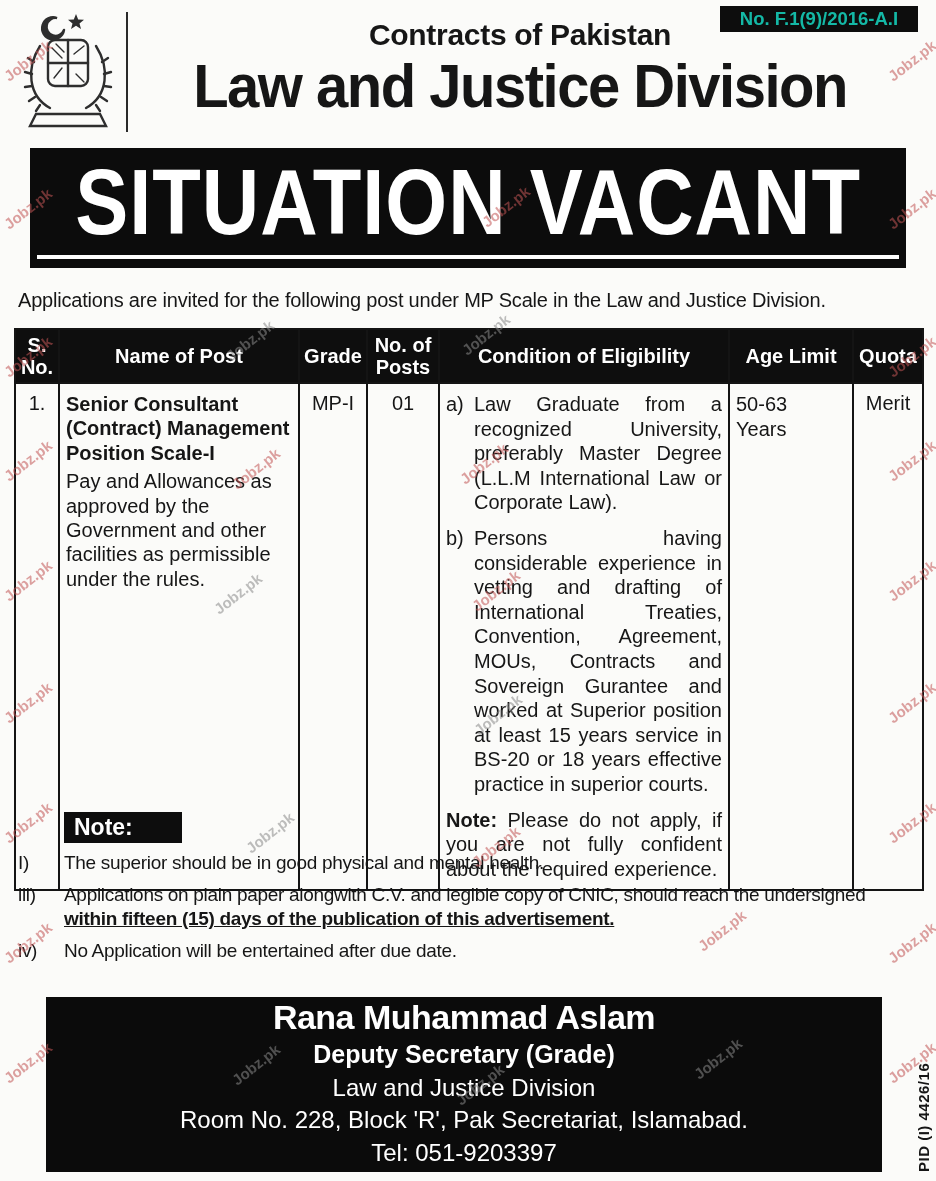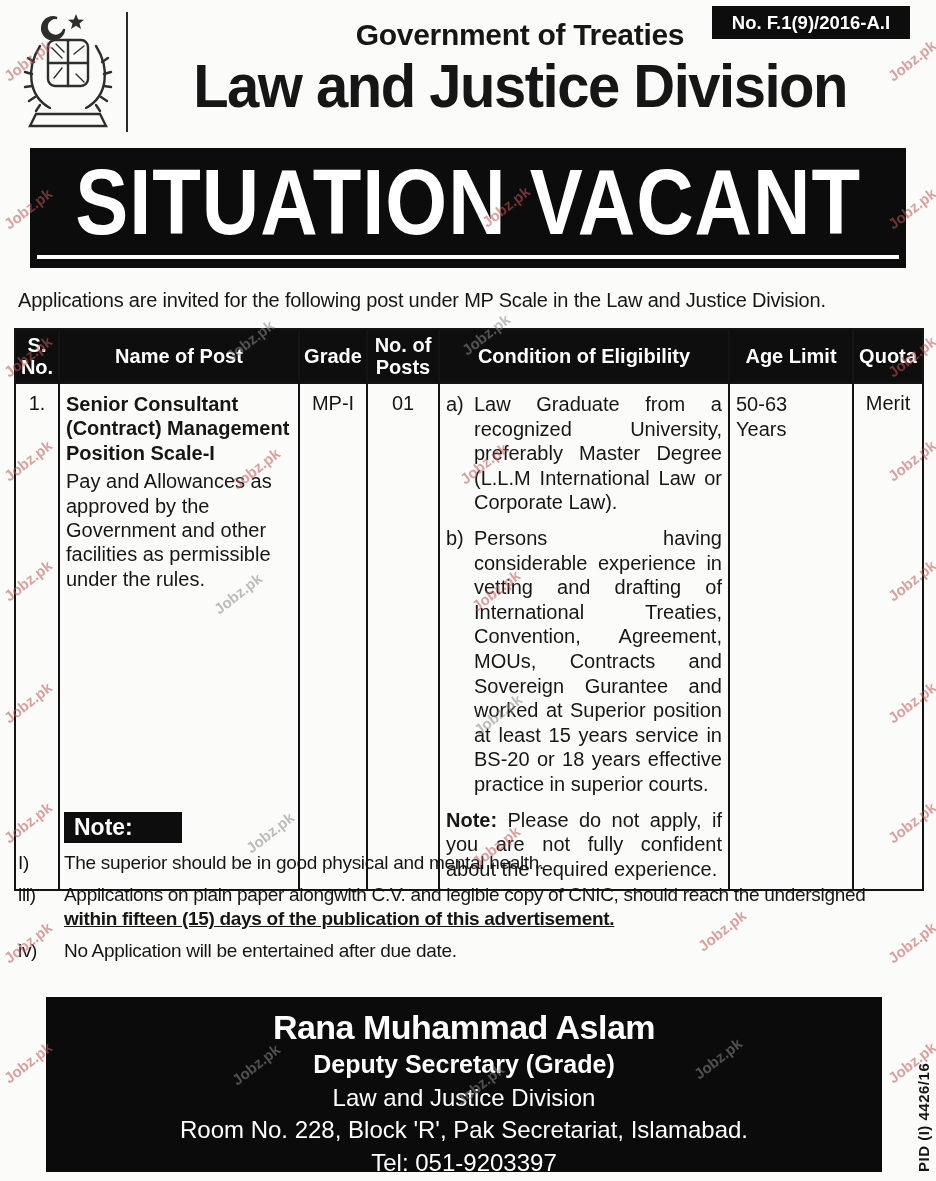--- a/index.html
+++ b/index.html
@@ -14,22 +14,22 @@
   
   #wm-layer { position:absolute; inset:0; pointer-events:none; z-index:5; }
   .wm { position:absolute; transform:rotate(-38deg); font-size:15px; font-weight:bold;
         opacity:.55; white-space:nowrap; }
 
   
   .header { position:absolute; top:6px; left:14px; right:14px; height:132px; }
   .emblem { position:absolute; left:6px; top:4px; width:96px; height:120px; }
   .emblem svg { width:100%; height:100%; }
   .header-divider { position:absolute; left:112px; top:6px; width:2px; height:120px; background:#2a2a2a; }
-  .refno { position:absolute; right:12px; top:0; width:198px; height:33px; background:#0d0d0d;
-           color:#ffffff; font-weight:bold; font-size:18.5px; display:flex; align-items:center; justify-content:center; }
+  .refno { position:absolute; right:4px; top:0; width:198px; height:26px; background:#0d0d0d;
+           color:#14b8a6; font-weight:bold; font-size:18.5px; display:flex; align-items:center; justify-content:center; }
   .govt { position:absolute; left:104px; right:0; top:12px; text-align:center;
           font-size:30px; font-weight:bold; letter-spacing:-0.3px; }
   .division-title { position:absolute; left:104px; right:0; top:46px; text-align:center;
           font-size:58px; font-weight:bold; letter-spacing:-1.5px; transform:scale(1,1.05); }
 
   
   .banner { position:absolute; left:30px; top:148px; width:876px; height:120px; background:#0c0c0c;
             display:flex; align-items:center; justify-content:center; }
   .banner-line { position:absolute; left:7px; right:7px; bottom:9px; height:4px; background:#fff; }
   .banner-title { color:#fff; font-size:82px; font-weight:bold; letter-spacing:1px;
@@ -68,21 +68,21 @@
                 display:flex; align-items:center; padding-left:10px; }
   .notes { position:absolute; left:18px; top:851px; right:16px; font-size:19px; letter-spacing:-0.3px; }
   .note-row { display:flex; margin-bottom:7px; line-height:1.3; }
   .note-num { width:46px; flex:none; }
   .note-text { flex:1; }
   .note-underline { font-weight:bold; text-decoration:underline; }
   .note-underline:empty { display:none; }
 
   
   .footer { position:absolute; left:46px; top:997px; width:836px; height:175px;
-            background:#0b0b0b; color:#fff; text-align:center; padding-top:11px; z-index:2; }
+            background:#0b0b0b; color:#fff; text-align:center; padding-top:1px; z-index:2; }
   .f-name { font-size:34px; font-weight:bold; letter-spacing:-0.5px; }
   .f-title { font-size:25px; font-weight:bold; margin-top:3px; }
   .f-div  { font-size:24px; margin-top:5px; }
   .f-addr { font-size:24px; margin-top:4px; }
   .f-tel  { font-size:24px; margin-top:5px; }
 
   
   .pid { position:absolute; right:4px; top:1032px; font-size:15px; font-weight:bold;
          writing-mode:vertical-rl; transform:rotate(180deg); letter-spacing:.5px; height:140px; }
 </style>
@@ -139,21 +139,21 @@
           <line x1="48" y1="30" x2="48" y2="76"></line>
           <line x1="28" y1="53" x2="68" y2="53"></line>
           <path d="M32 38 l10 10 M36 34 l8 8 M54 44 l10 -8 M56 64 l8 8 M34 68 l8 -10" stroke-width="1.4"></path>
           <path d="M16 104 L80 104 L86 116 L10 116 Z"></path>
         </g>
         <polygon points="56,4 58.2,9.5 64,9.8 59.5,13.4 61,19 56,15.8 51,19 52.5,13.4 48,9.8 53.8,9.5" fill="#2e2e2e"></polygon>
       </svg>
     </span>
     <div class="header-divider"></div>
     <div class="refno">No. F.1(9)/2016-A.I</div>
-    <div class="govt">Government of Treaties</div>
+    <div class="govt">Contracts of Pakistan</div>
     <div class="division-title">Law and Justice Division</div>
   </div>
 
   <div class="banner">
     <div class="banner-title">SITUATION VACANT</div>
     <div class="banner-line"></div>
   </div>
 
   <div class="intro">Applications are invited for the following post under MP Scale in the Law and Justice Division.</div>
 

